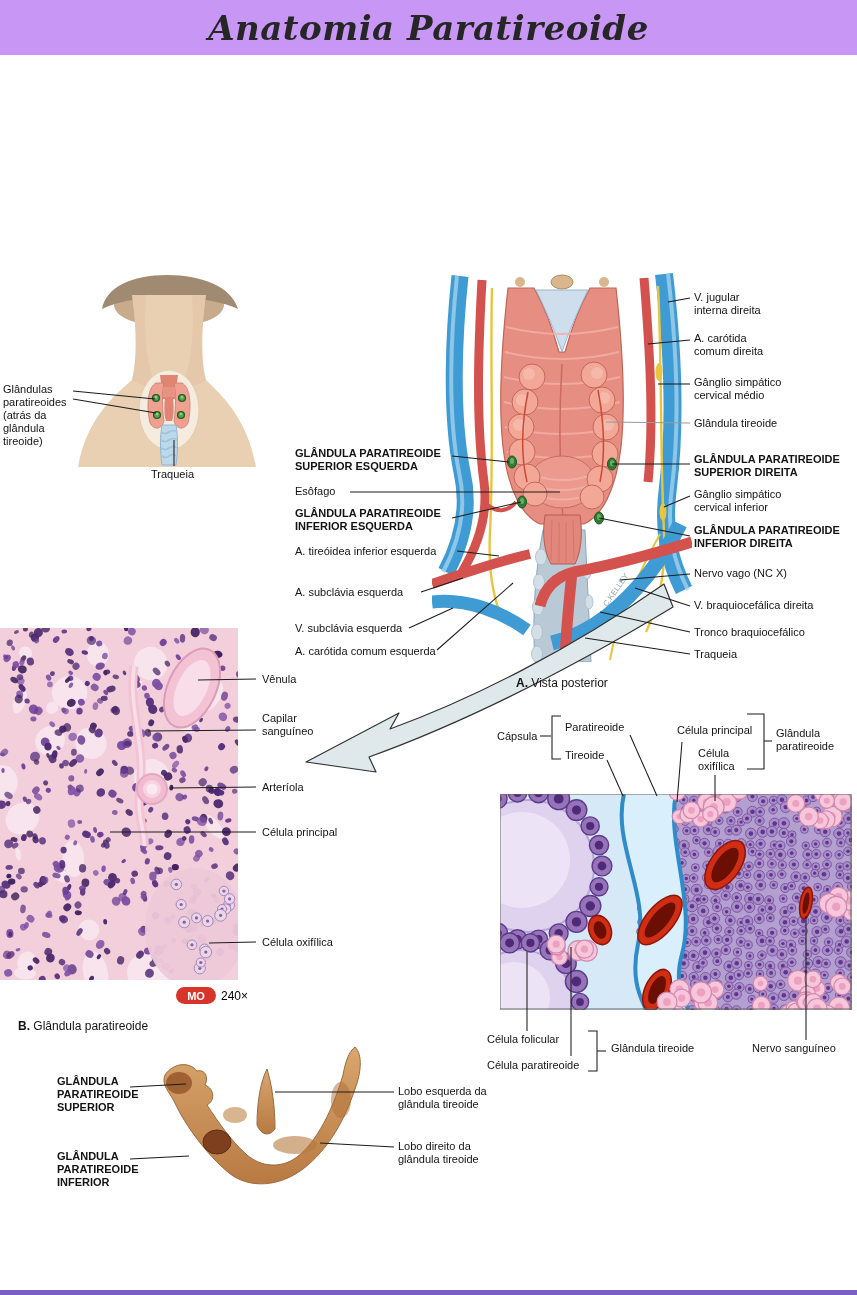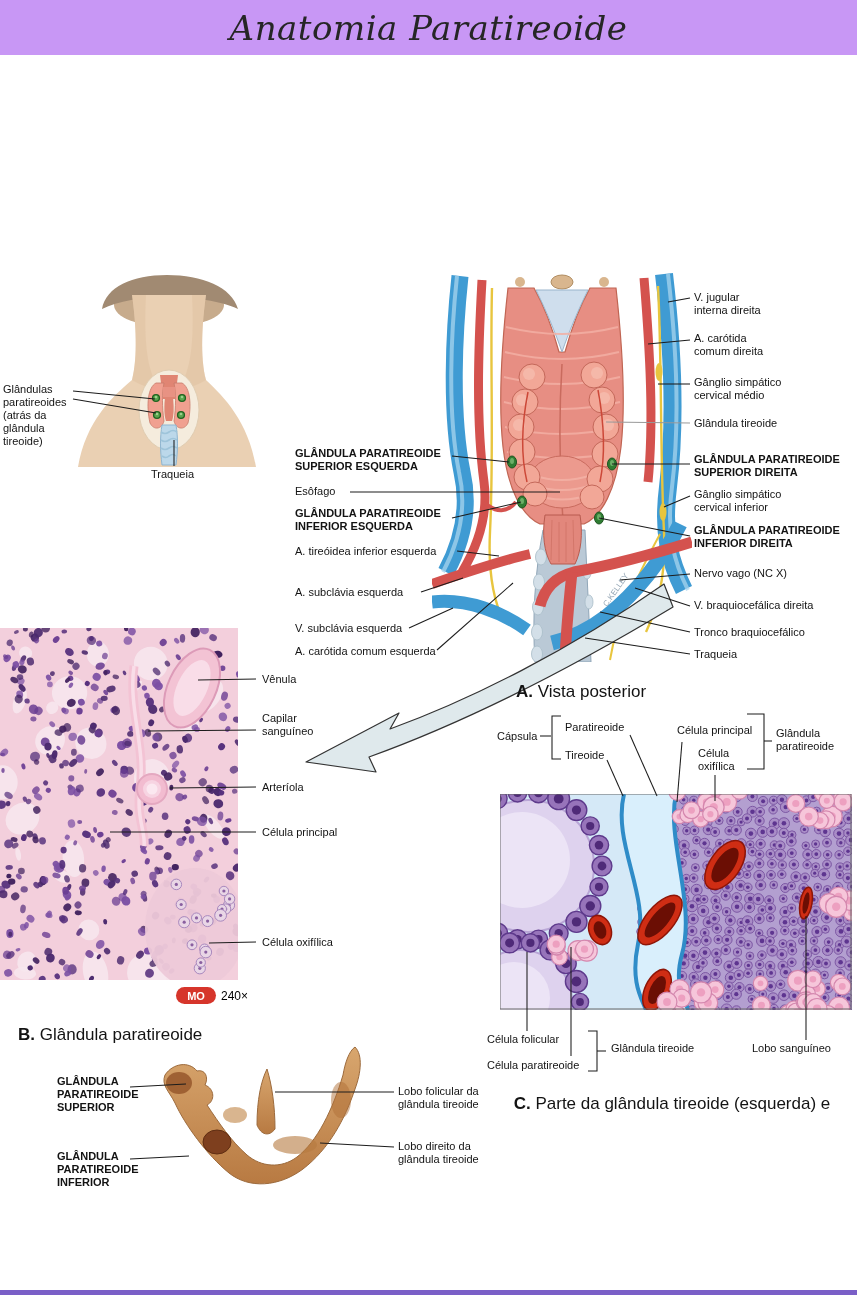--- a/index.html
+++ b/index.html
@@ -3,26 +3,26 @@
 <meta charset="utf-8">
 <style>
   html,body{margin:0;padding:0;background:#ffffff;}
   .page{position:relative;width:857px;height:1295px;background:#fff;overflow:hidden;
         font-family:"Liberation Sans",sans-serif;color:#111;}
   .banner{position:absolute;left:0;width:857px;background:var(--banner,#c897f5);
           display:flex;align-items:center;justify-content:center;}
   .banner.top{top:0;height:55px;}
   .banner.bottom{top:1243px;height:47px;}
   .banner-edge{position:absolute;left:0;top:1290px;width:857px;height:5px;background:var(--banner-edge,#7a5fc7);}
-  .banner-title{font-family:"DejaVu Serif",serif;font-style:italic;font-weight:400;
+  .banner-title{font-family:"DejaVu Serif",serif;font-style:italic;font-weight:700;
                 font-size:34px;color:#262626;letter-spacing:.5px;white-space:nowrap;}
   .abs{position:absolute;}
   .lbl{position:absolute;font-size:11px;line-height:13px;white-space:pre-line;color:#131313;}
   .lbl.b{font-weight:700;}
-  .cap{position:absolute;font-size:17px;color:#131313;white-space:pre-line;}
+  .cap{position:absolute;font-size:12px;color:#131313;white-space:pre-line;}
   .cap b{font-weight:700;}
   .cap-center{text-align:center;line-height:14px;}
   .badge{position:absolute;background:var(--badge,#d6352b);color:#fff;font-weight:700;font-size:11px;
          width:40px;height:17px;border-radius:9px;display:flex;align-items:center;justify-content:center;}
   .mag{position:absolute;font-size:12px;color:#000000;}
   svg{display:block;}
 </style>
 </head>
 <body>
 
@@ -1685,31 +1685,30 @@
   <div class="lbl" style="left:565px;top:721px">Paratireoide</div>
   <div class="lbl" style="left:565px;top:749px">Tireoide</div>
   <div class="lbl" style="left:677px;top:724px">Célula principal</div>
   <div class="lbl" style="left:698px;top:747px">Célula
 oxifílica</div>
   <div class="lbl" style="left:776px;top:727px">Glândula
 paratireoide</div>
   <div class="lbl" style="left:487px;top:1033px">Célula folicular</div>
   <div class="lbl" style="left:487px;top:1059px">Célula paratireoide</div>
   <div class="lbl" style="left:611px;top:1042px">Glândula tireoide</div>
-  <div class="lbl" style="left:752px;top:1042px">Lobo sanguíneo</div>
+  <div class="lbl" style="left:752px;top:1042px">Nervo sanguíneo</div>
   <div class="cap cap-center" style="left:497px;top:1083px;width:350px">
-    <div><b>C.</b> <span>Parte da glândula tireoide (esquerda) e</span></div>
   </div>
 
   <div class="lbl b" style="left:57px;top:1075px">GLÂNDULA
 PARATIREOIDE
 SUPERIOR</div>
   <div class="lbl b" style="left:57px;top:1150px">GLÂNDULA
 PARATIREOIDE
 INFERIOR</div>
-  <div class="lbl" style="left:398px;top:1085px">Lobo folicular da
+  <div class="lbl" style="left:398px;top:1085px">Lobo esquerda da
 glândula tireoide</div>
   <div class="lbl" style="left:398px;top:1140px">Lobo direito da
 glândula tireoide</div>
 
   <div class="banner-edge"></div>
 
 </div>
 
 </body></html>

